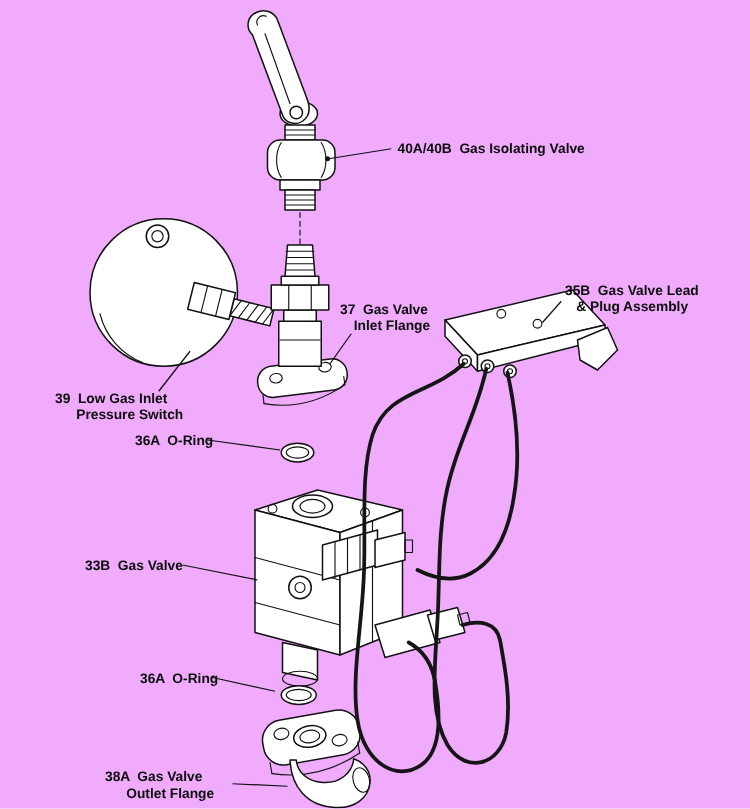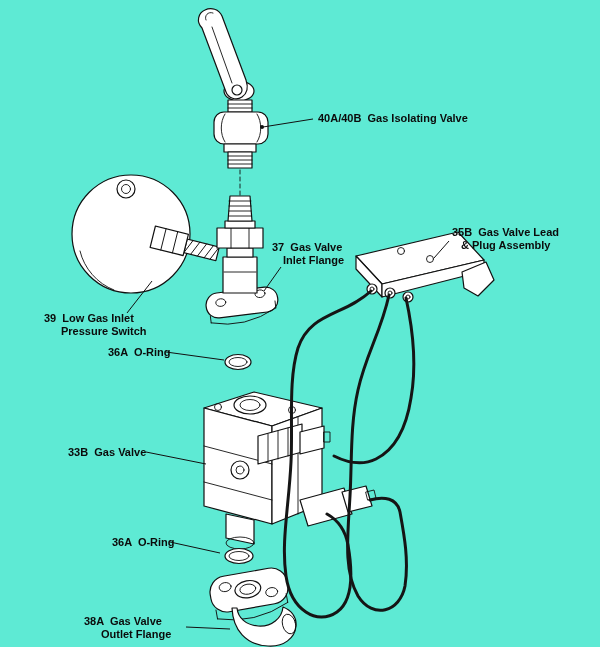--- a/index.html
+++ b/index.html
@@ -1,16 +1,16 @@
 <!DOCTYPE html>
 <html><head>
 <meta charset="utf-8">
 <style>
   html,body{margin:0;padding:0;background:#ffffff;}
-  .stage{width:600px;height:647px;position:relative;background:#5eead4;overflow:hidden;}
+  .stage{width:600px;height:647px;position:relative;background:#f0abfc;overflow:hidden;}
   svg{display:block;}
   .s{stroke:#111111;stroke-width:1.2;fill:none;stroke-linejoin:round;stroke-linecap:round;}
   .sf{stroke:#111111;stroke-width:1.2;fill:#ffffff;stroke-linejoin:round;}
   .thin{stroke-width:0.9;}
   .leader{stroke:#111111;stroke-width:1;fill:none;}
   .cable{stroke:#151515;stroke-width:3;fill:none;stroke-linecap:round;}
   .label{font-family:"Liberation Sans",sans-serif;font-size:11px;font-weight:bold;fill:#0b0b0b;white-space:pre;}
 </style>
 </head>
 <body>

